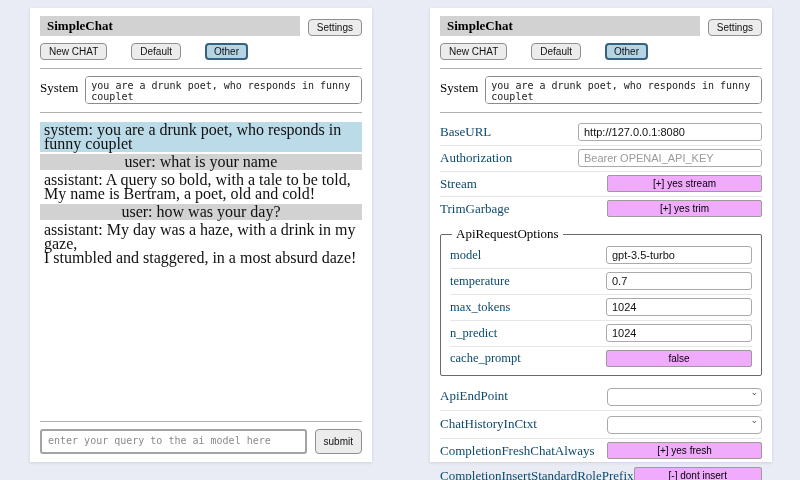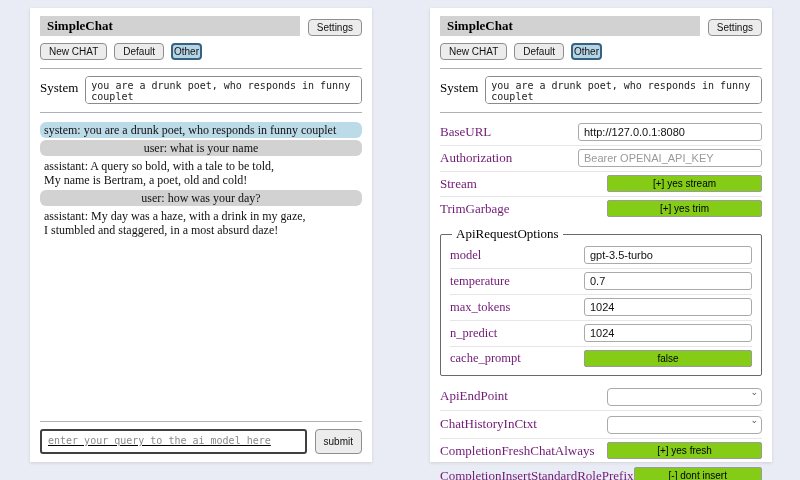--- a/index.html
+++ b/index.html
@@ -8,62 +8,62 @@
 
   .panel { position:absolute; top:8px; width:342px; height:454px; background:#fff;
            box-shadow:0 1px 3px rgba(0,0,0,.12); padding:8px 10px; display:flex; flex-direction:column; }
   .panel-left  { left:30px; }
   .panel-right { left:430px; }
 
   .header-row { display:flex; gap:8px; align-items:flex-end; }
   .title-bar { flex:1; background:#d2d2d2; font-weight:bold; font-size:13px; padding:2px 7px; }
   .btn { font-family:"Liberation Sans", sans-serif; font-size:10px; background:#ececec;
          border:1px solid #8f8f8f; border-radius:4px; padding:2px 8px; color:#111; cursor:pointer; }
-  .session-row { display:flex; gap:7px; margin-top:7px; }
-  .btn.active { background:#b5d5e5; border:2px solid #36627f; padding:1px 1px; }
+  .session-row { display:flex; gap:24px; margin-top:7px; }
+  .btn.active { background:#b5d5e5; border:2px solid #36627f; padding:1px 7px; }
 
   hr { border:none; border-top:1px solid #adb0b5; margin:8px 0 7px; }
 
   .system-row { display:flex; gap:7px; align-items:flex-start; }
   .system-row label { font-size:13px; padding-top:4px; }
   .system-row textarea { flex:1; height:28px; resize:none; font-family:"DejaVu Sans Mono", monospace;
          font-size:10px; padding:3px 5px; border:1px solid #8a8a8a; border-radius:4px; color:#222; }
 
   .messages { margin-top:2px; }
-  .msg { font-size:12px; line-height:14px; padding:1px 4px; margin-bottom:2px; white-space:pre-line; color:#101010;border-radius:6px; }
+  .msg { font-size:16px; line-height:14px; padding:1px 4px; margin-bottom:2px; white-space:pre-line; color:#101010; }
   .msg.system { background:#bcdbe9; }
   .msg.user { background:#d2d2d2;text-align:center; }
   .msg.assistant { background:transparent; }
 
   .query-area { margin-top:auto; }
   .query-row { display:flex; gap:8px; align-items:stretch; }
   .query-row textarea { flex:1; height:25px; resize:none; font-family:"DejaVu Sans Mono", monospace;
          font-size:10px; padding:4px 6px; border:1px solid #9a9a9a; border-radius:3px; }
-  .query-row textarea.focused { border:2px solid #404040;text-decoration:underline; }
+  .query-row textarea.focused { border:2px solid #a3a3a3; }
   .query-row textarea::placeholder { color:#8a8a8a; }
   input::placeholder { color:#9a9a9a; }
   .submit-btn { align-self:stretch; }
 
   .srow { display:flex; justify-content:space-between; align-items:center; padding:3px 0 4px;
           border-bottom:1px solid #e6e6e6; }
-  .srow > label { font-size:13px; color:#701a75; }
+  .srow > label { font-size:13px; color:#0c4a6e; }
   .ctl-input { width:184px; font-family:"Liberation Sans", sans-serif; font-size:11px;
                border:1px solid #aaa; border-radius:3px; padding:1px 5px; height:18px; color:#111; }
-  .ctl-btn { width:155px; font-family:"Liberation Sans", sans-serif; font-size:10px; background:#84cc16;
+  .ctl-btn { width:155px; font-family:"Liberation Sans", sans-serif; font-size:10px; background:#f0abfc;
              border:1px solid #9b9b9b; border-radius:2px; padding:2px 0; text-align:center; cursor:pointer; }
   .sel-wrap { position:relative; width:155px; }
   .sel-wrap select { width:100%; -webkit-appearance:none; appearance:none; font-family:"Liberation Sans", sans-serif;
              font-size:11px; border:1px solid #aaa; border-radius:4px; padding:1px 14px 14px 5px; height:18px;
              background:#fff; color:#111; }
   .sel-wrap .chev { position:absolute; right:4px; top:1px; font-size:9px; color:#555; pointer-events:none; }
 
   fieldset.aro { border:1px solid #6a6a6a; border-radius:2px; margin:5px 0 7px; padding:1px 9px 4px; }
   fieldset.aro legend { font-size:13px; padding:0 4px; margin-left:2px; }
   fieldset.aro .srow > label { font-size:12.5px; }
-  fieldset.aro .ctl-input, fieldset.aro .ctl-btn { width:168px; }
+  fieldset.aro .ctl-input, fieldset.aro .ctl-btn { width:146px; }
 </style>
 </head>
 <body>
 
 <div class="panel panel-left">
   <div class="header-row">
     <div class="title-bar">SimpleChat</div>
     <button class="btn">Settings</button>
   </div>
   <div class="session-row">

